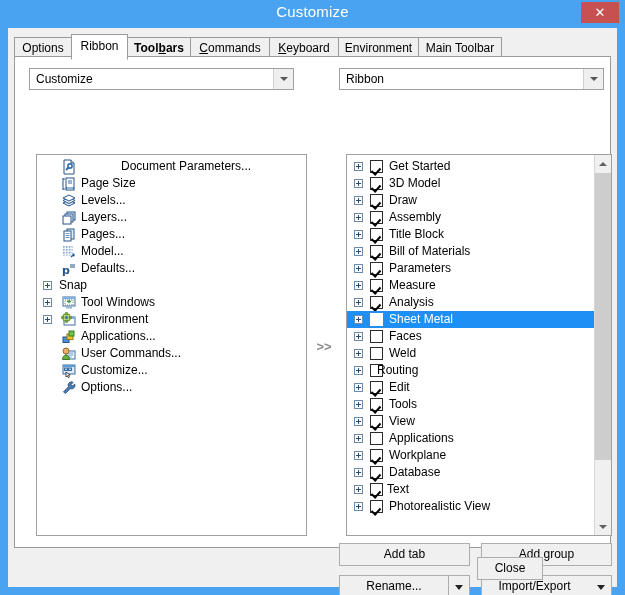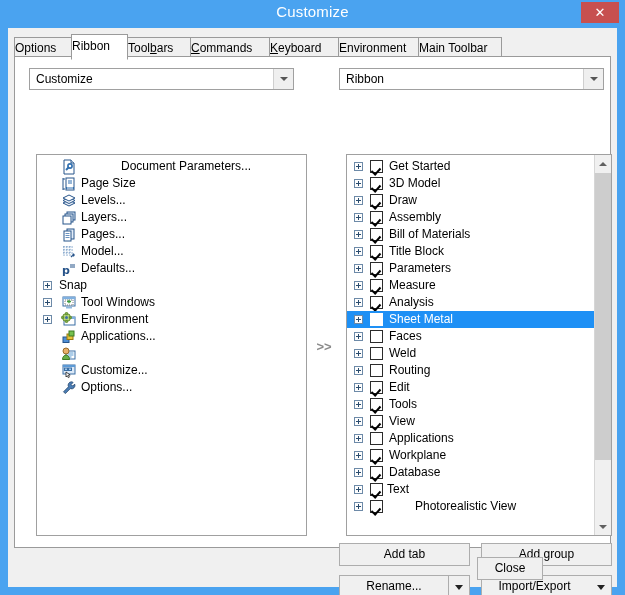--- a/index.html
+++ b/index.html
@@ -48,20 +48,21 @@
   #tabstrip{
     position:absolute;left:6px;top:6px;width:597px;height:25px;
   }
   .tab{
     position:absolute;top:3px;height:22px;
     background:#f0f0f0;
     border:1px solid #9a9a9a;
     box-sizing:border-box;
     font-size:12px;
     line-height:20px;
+    text-align:center;
     color:#000;
     cursor:default;
     white-space:nowrap;
   }
   .tab.active{
     top:0px;height:26px;line-height:23px;
     background:#ffffff;
     border:1px solid #9a9a9a;
     border-bottom:1px solid #ffffff;
     z-index:5;
@@ -228,21 +229,21 @@
     <button id="close-btn">
       <span>✕</span>
     </button>
   </div>
 
   <div id="client">
 
     <div id="tabstrip">
         <div class="tab" style="left: 0px; width: 58px;">Options</div>
         <div class="tab active" style="left: 57px; width: 57px;">Ribbon</div>
-        <div class="tab" style="left: 113px; width: 64px;">Tool<u>b</u>ars</div>
+        <div class="tab" style="left: 113px; width: 64px; font-weight: bold;">Tool<u>b</u>ars</div>
         <div class="tab" style="left: 176px; width: 80px;"><u>C</u>ommands</div>
         <div class="tab" style="left: 255px; width: 70px;"><u>K</u>eyboard</div>
         <div class="tab" style="left: 324px; width: 81px;">Environment</div>
         <div class="tab" style="left: 404px; width: 84px;">Main Toolbar</div>
       </div>
 
     <div id="tabpage">
 
       <div class="combo" id="left-combo" style="left:14px;top:11px;width:265px;">
         <div class="ctext">Customize</div>
@@ -381,20 +382,21 @@
             </div>
             <div class="row">
               <div class="ico" style="left: 24px;">
                 <svg width="16" height="16" viewBox="0 0 16 16">
                   <rect x="5" y="5" width="9" height="8" fill="#fff" stroke="#3a6fa5"></rect>
                   <path d="M6.5 7h6M6.5 9h6M6.5 11h4" stroke="#5a9bd4" stroke-width="1.2"></path>
                   <circle cx="5" cy="5" r="3" fill="#e8b06a" stroke="#9a6a28"></circle>
                   <path d="M1.5 13.5c0-3 2-4.5 3.5-4.5S8.5 10.5 8.5 13.5z" fill="#6ab04a" stroke="#3d7a22"></path>
                 </svg>
               </div>
+              <div class="lbl" style="left: 44px;">User Commands...</div>
             </div>
             <div class="row">
               <div class="ico" style="left: 24px;">
                 <svg width="16" height="16" viewBox="0 0 16 16">
                   <rect x="2" y="2" width="12" height="9" fill="#dce9f7" stroke="#3a6fa5"></rect>
                   <rect x="2" y="2" width="12" height="2" fill="#5c9ad6"></rect>
                   <rect x="3.5" y="5" width="3" height="2.5" fill="#9ec9ee" stroke="#3a6fa5"></rect>
                   <rect x="7.5" y="5" width="3" height="2.5" fill="#9ec9ee" stroke="#3a6fa5"></rect>
                   <path d="M5 9l0 5 1.3-1.3 1 2 1.1-.6-1-1.9 1.8-.2z" fill="#fff" stroke="#222" stroke-width=".8"></path>
                 </svg>
@@ -432,26 +434,26 @@
               <div class="lbl" style="left: 42px;">Draw</div>
             </div>
             <div class="row">
               <div class="expander" style="left: 7px;"></div>
               <div class="cbx on" style="left: 23px;"></div>
               <div class="lbl" style="left: 42px;">Assembly</div>
             </div>
             <div class="row">
               <div class="expander" style="left: 7px;"></div>
               <div class="cbx on" style="left: 23px;"></div>
+              <div class="lbl" style="left: 42px;">Title Block</div>
+            </div>
+            <div class="row">
+              <div class="expander" style="left: 7px;"></div>
+              <div class="cbx on" style="left: 23px;"></div>
               <div class="lbl" style="left: 42px;">Bill of Materials</div>
-            </div>
-            <div class="row">
-              <div class="expander" style="left: 7px;"></div>
-              <div class="cbx on" style="left: 23px;"></div>
-              <div class="lbl" style="left: 42px;">Title Block</div>
             </div>
             <div class="row">
               <div class="expander" style="left: 7px;"></div>
               <div class="cbx on" style="left: 23px;"></div>
               <div class="lbl" style="left: 42px;">Parameters</div>
             </div>
             <div class="row">
               <div class="expander" style="left: 7px;"></div>
               <div class="cbx on" style="left: 23px;"></div>
               <div class="lbl" style="left: 42px;">Measure</div>
@@ -472,21 +474,21 @@
               <div class="lbl" style="left: 42px;">Faces</div>
             </div>
             <div class="row">
               <div class="expander" style="left: 7px;"></div>
               <div class="cbx" style="left: 23px;"></div>
               <div class="lbl" style="left: 42px;">Weld</div>
             </div>
             <div class="row">
               <div class="expander" style="left: 7px;"></div>
               <div class="cbx" style="left: 23px;"></div>
-              <div class="lbl" style="left: 42px;">Routing</div>
+              <div class="lbl" style="left: 30px;">Routing</div>
             </div>
             <div class="row">
               <div class="expander" style="left: 7px;"></div>
               <div class="cbx on" style="left: 23px;"></div>
               <div class="lbl" style="left: 42px;">Edit</div>
             </div>
             <div class="row">
               <div class="expander" style="left: 7px;"></div>
               <div class="cbx on" style="left: 23px;"></div>
               <div class="lbl" style="left: 42px;">Tools</div>
@@ -512,21 +514,21 @@
               <div class="lbl" style="left: 42px;">Database</div>
             </div>
             <div class="row">
               <div class="expander" style="left: 7px;"></div>
               <div class="cbx on" style="left: 23px;"></div>
               <div class="lbl" style="left: 40px; text-align: right;">Text</div>
             </div>
             <div class="row">
               <div class="expander" style="left: 7px;"></div>
               <div class="cbx on" style="left: 23px;"></div>
-              <div class="lbl" style="left: 42px; margin-left: 26px;">Photorealistic View</div>
+              <div class="lbl" style="left: 42px;">Photorealistic View</div>
             </div>
           </div>
         <div class="vscroll">
           <div class="sarrow up">
             <div class="g"></div>
           </div>
           <div class="thumb" id="scroll-thumb" style="top: 18px; height: 287.18px;"></div>
           <div class="sarrow dn">
             <div class="g"></div>
           </div>

